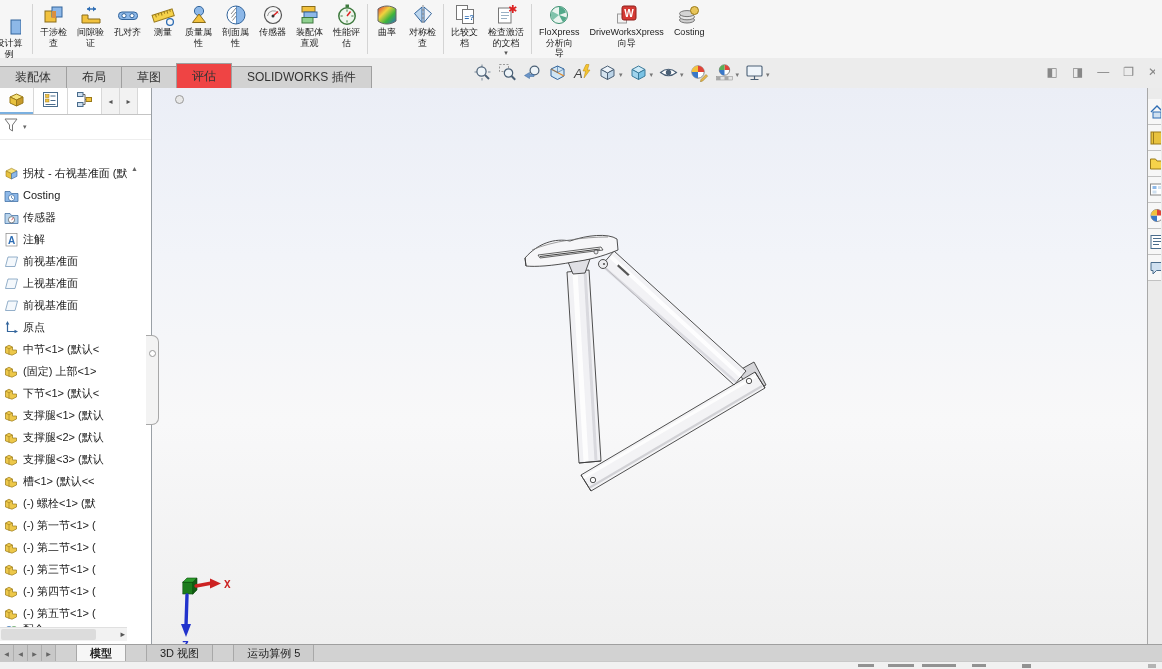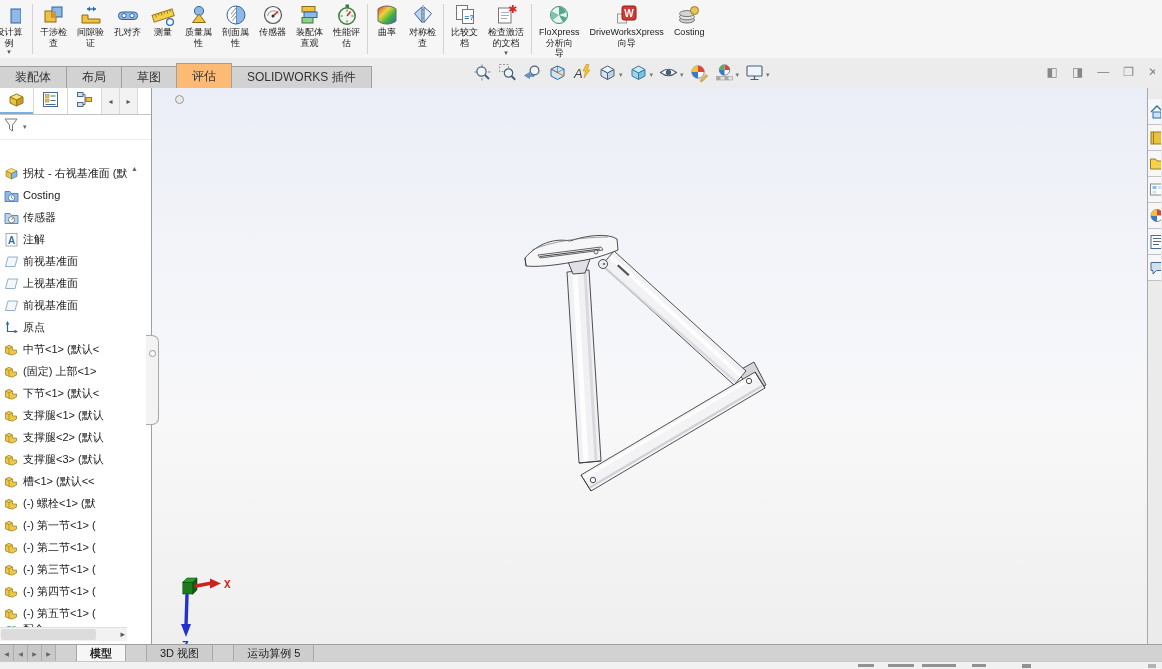--- a/index.html
+++ b/index.html
@@ -7,29 +7,29 @@
        font-family:"Liberation Sans","DejaVu Sans",sans-serif;
        background:#f0f0f0;-webkit-font-smoothing:antialiased;}
   
   #ribbon{position:absolute;left:0;top:0;width:1162px;height:58px;background:#f6f6f6;
           border-bottom:1px solid #cfcfcf;display:flex;align-items:stretch;white-space:nowrap;}
   .ritem{display:flex;flex-direction:column;align-items:center;padding:1px 5px 0;cursor:default;}
   .ricon{height:26px;display:flex;align-items:flex-end;justify-content:center;}
   .rlabel{font-size:9px;line-height:10.5px;color:#222;text-align:center;display:flex;flex-direction:column;}
   .rdd{font-size:7px;color:#555;line-height:7px;margin-top:1px;}
   .rsep{width:1px;background:#d4d4d4;margin:4px 2px;}
-  .rpartial{width:30px;overflow:hidden;padding:1px 0 0;font-family:Liberation Serif, serif;}
+  .rpartial{width:30px;overflow:hidden;padding:12px 0 0;font-family:Liberation Serif, serif;}
   .rpartial .rwrap{margin-left:-12px;display:flex;flex-direction:column;align-items:center;}
   .rwrap{display:flex;flex-direction:column;align-items:center;}
   
   #band{position:absolute;left:0;top:58px;width:1162px;height:30px;background:#ececec;}
   #ctabs{position:absolute;left:0;bottom:0;display:flex;align-items:flex-end;}
   .ctab{height:21px;line-height:21px;padding:0 15px;font-size:12px;color:#333;background:#d2d2d2;
         border:1px solid #9f9f9f;border-bottom:none;margin-left:-1px;}
-  .ctab.active{background:#fdba74;height:24px;line-height:24px;border-color:#9f9f9f;margin-top:20px;}
+  .ctab.active{background:#ef4444;height:24px;line-height:24px;border-color:#9f9f9f;margin-top:20px;}
   #headsup{position:absolute;left:470px;top:3px;display:flex;align-items:center;}
   .hbtn{display:flex;align-items:center;padding:2px 3px;border-radius:2px;}
   .hdd{font-size:7px;color:#777;margin-left:2px;}
   #winbtns{position:absolute;right:0;top:4px;display:flex;align-items:center;height:20px;}
   .wbtn{margin:0 7px;color:#777;display:flex;align-items:center;}
   .wglyph{font-size:12px;color:#888;}
   #closefrag{width:7px;overflow:hidden;}
   
   #viewport{position:absolute;left:152px;top:88px;width:996px;height:556px;
             background:linear-gradient(180deg,#ebeef6 0%,#f2f4f9 30%,#f8f8f9 60%,#efefef 100%);}

